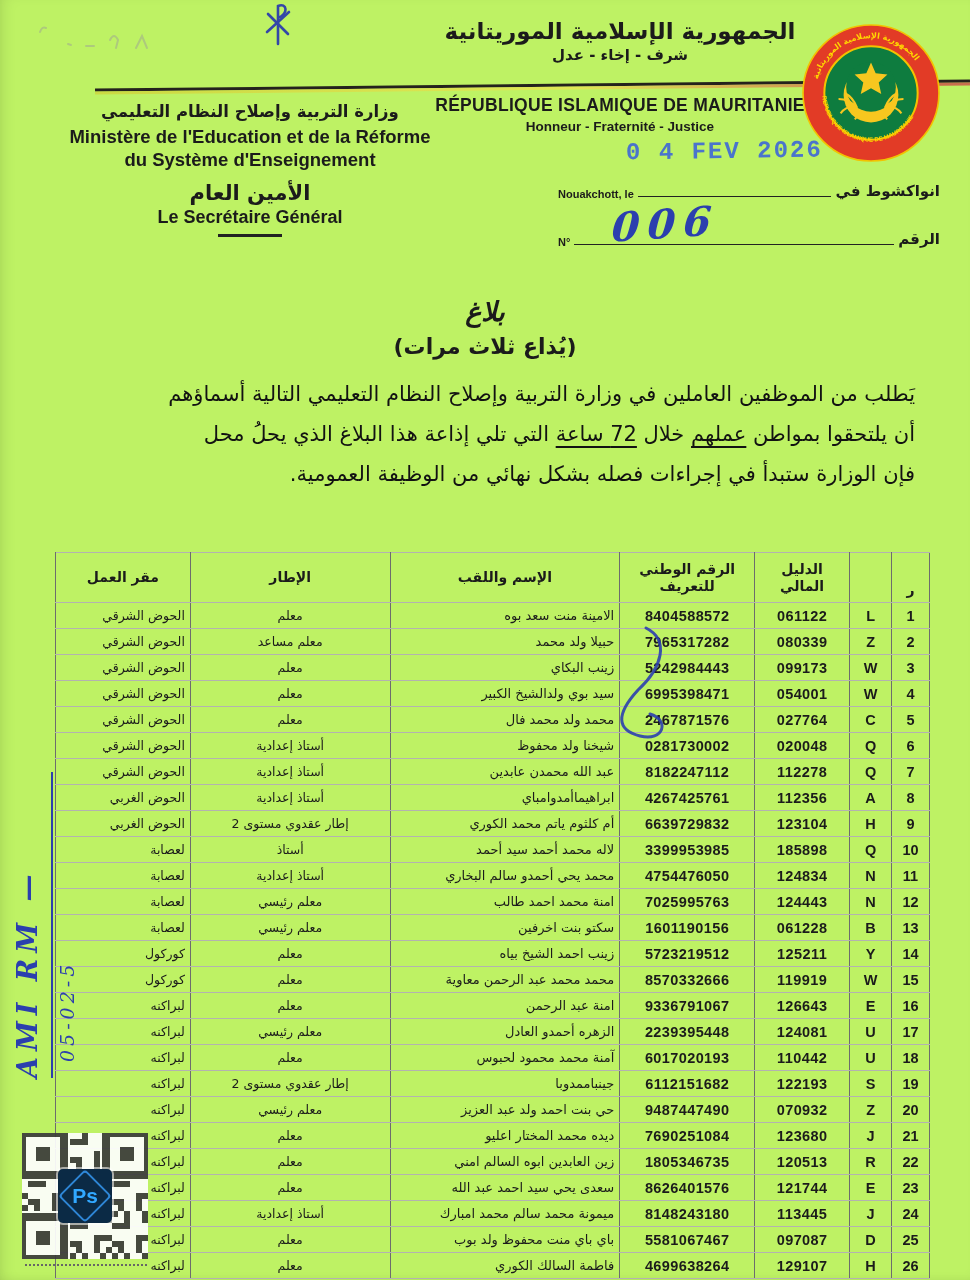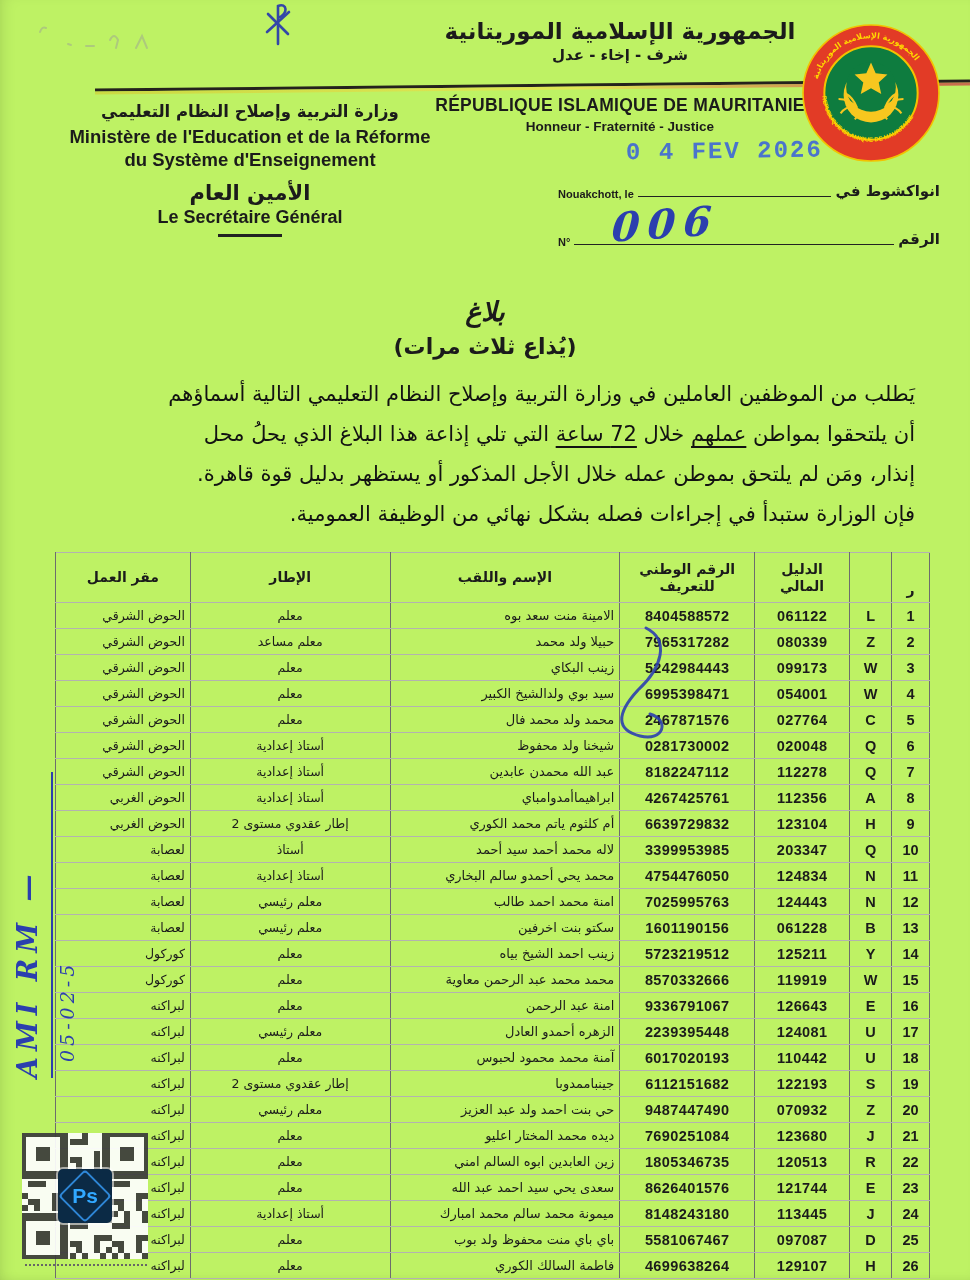--- a/index.html
+++ b/index.html
@@ -161,21 +161,20 @@
   <div class="com-sub">(يُذاع ثلاث مرات)</div>
   <div class="com-body">
     <div>يَطلب من الموظفين العاملين في وزارة التربية وإصلاح النظام التعليمي التالية أسماؤهم</div>
     <div>
       <span>أن يلتحقوا بمواطن</span>
       <span class="u">عملهم</span>
       <span>خلال</span>
       <span class="u">72 ساعة</span>
       <span>التي تلي إذاعة هذا البلاغ الذي يحلُ محل</span>
     </div>
-    <div>إنذار، ومَن لم يلتحق بموطن عمله خلال الأجل المذكور أو يستظهر بدليل قوة قاهرة.</div>
     <div>فإن الوزارة ستبدأ في إجراءات فصله بشكل نهائي من الوظيفة العمومية.</div>
   </div>
 
   <table class="staff-table">
     <colgroup>
       <col style="width:38px">
         <col style="width:42px">
         <col style="width:95px">
         <col style="width:135px">
       <col style="width:230px">
@@ -271,21 +270,21 @@
           <td class="col-letter">H</td>
           <td class="col-code">123104</td>
           <td class="col-nid">6639729832</td>
           <td class="col-name">أم كلثوم ياتم محمد الكوري</td>
           <td class="col-cadre">إطار عقدوي مستوى 2</td>
           <td class="col-workplace">الحوض الغربي</td>
         </tr>
         <tr>
           <td class="col-num">10</td>
           <td class="col-letter">Q</td>
-          <td class="col-code">203347</td>
+          <td class="col-code">185898</td>
           <td class="col-nid">3399953985</td>
           <td class="col-name">لاله محمد أحمد سيد أحمد</td>
           <td class="col-cadre">أستاذ</td>
           <td class="col-workplace">لعصابة</td>
         </tr>
         <tr>
           <td class="col-num">11</td>
           <td class="col-letter">N</td>
           <td class="col-code">124834</td>
           <td class="col-nid">4754476050</td>

